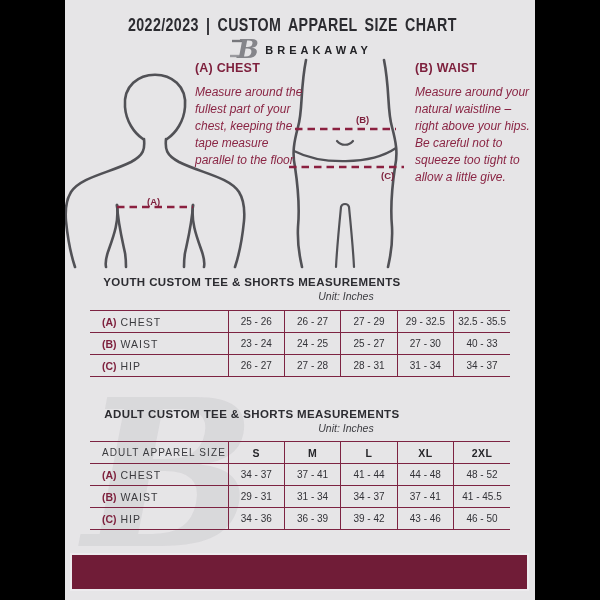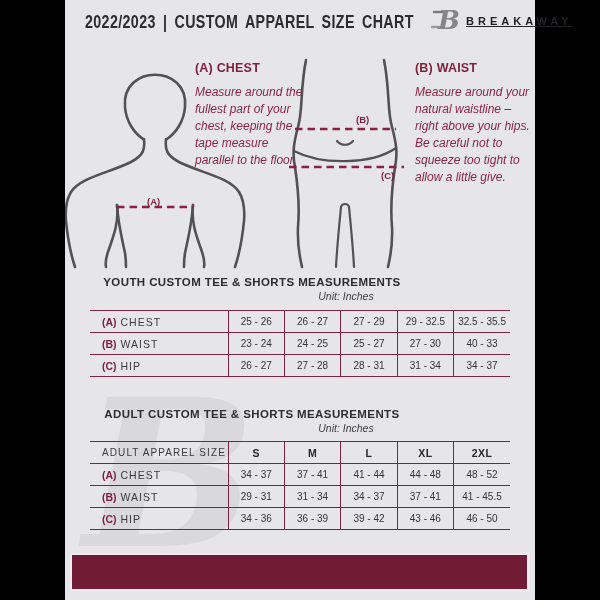--- a/index.html
+++ b/index.html
@@ -1,24 +1,24 @@
 <!DOCTYPE html>
 <html><head>
 <meta charset="utf-8">
 <style>
   html,body{margin:0;padding:0;}
   body{font-family:"Liberation Sans",sans-serif;}
   .stage{position:relative;width:600px;height:600px;background:#000;overflow:hidden;}
   .content{position:absolute;left:65px;top:0;width:470px;height:600px;background:#e6e5e7;}
 
   
-  .header{position:absolute;left:20px;top:4px;width:432px;height:34px;display:flex;align-items:center;justify-content:space-between;}
+  .header{position:absolute;left:20px;top:16px;width:432px;height:34px;display:flex;align-items:center;justify-content:space-between;flex-direction:column;}
   .header-title{font-weight:bold;font-size:15px;color:#2b2b30;letter-spacing:.4px;word-spacing:3px;transform:scale(.95,1.22);transform-origin:left center;white-space:nowrap;}
   .brand{display:flex;align-items:center;gap:7px;}
-  .brand-name{font-weight:bold;font-size:11px;letter-spacing:4px;color:#222226;text-decoration:underline;}
+  .brand-name{font-weight:bold;font-size:11px;letter-spacing:4px;color:#222226;}
 
   
   .diagram{position:absolute;left:0;top:55px;width:470px;height:215px;}
   .marker{position:absolute;font-weight:bold;font-size:9.5px;color:#7d1f3c;}
 
   
   .instr{position:absolute;color:#7d1f3c;}
   .instr h3{margin:0;font-size:12.5px;font-weight:bold;color:#7d1f3c;letter-spacing:.2px;}
   .instr p{margin:9px 0 0 0;font-size:12px;font-style:italic;line-height:1.42;color:#8a2544;white-space:pre-line;}
   .instr-chest{left:130px;top:61px;width:108px;}

